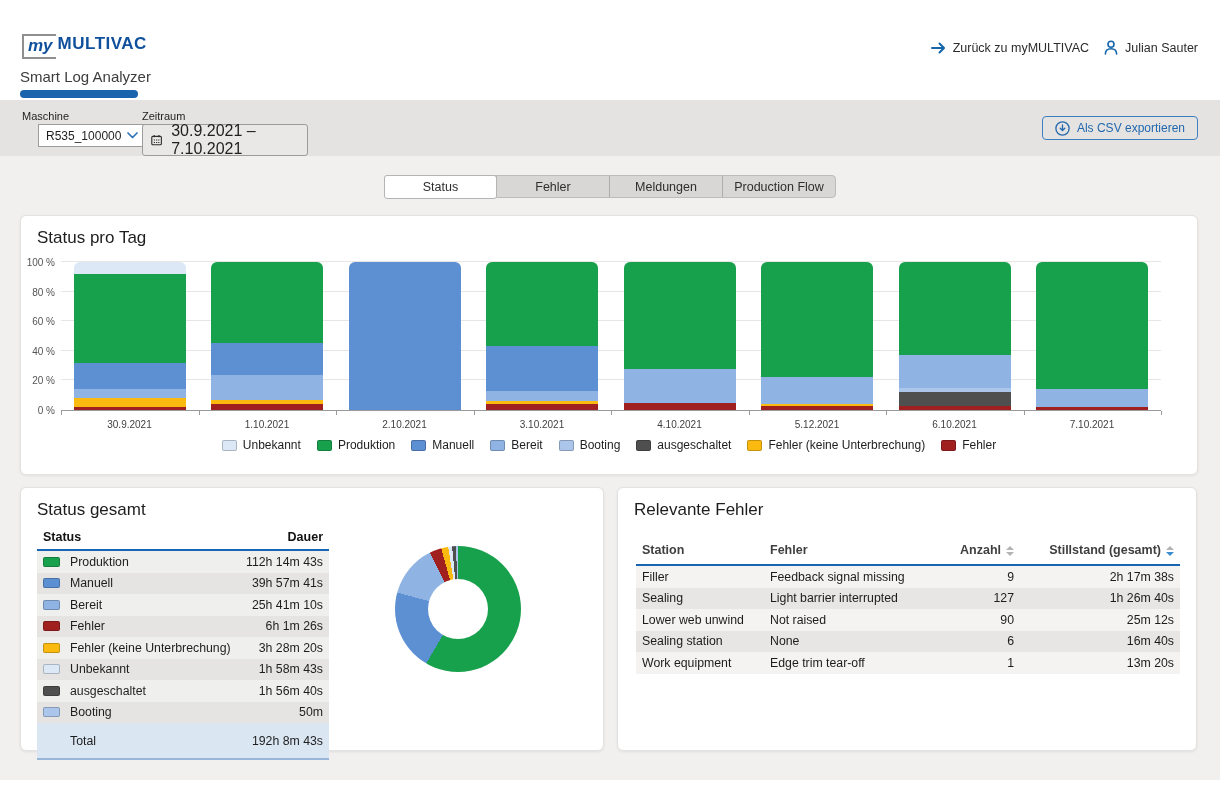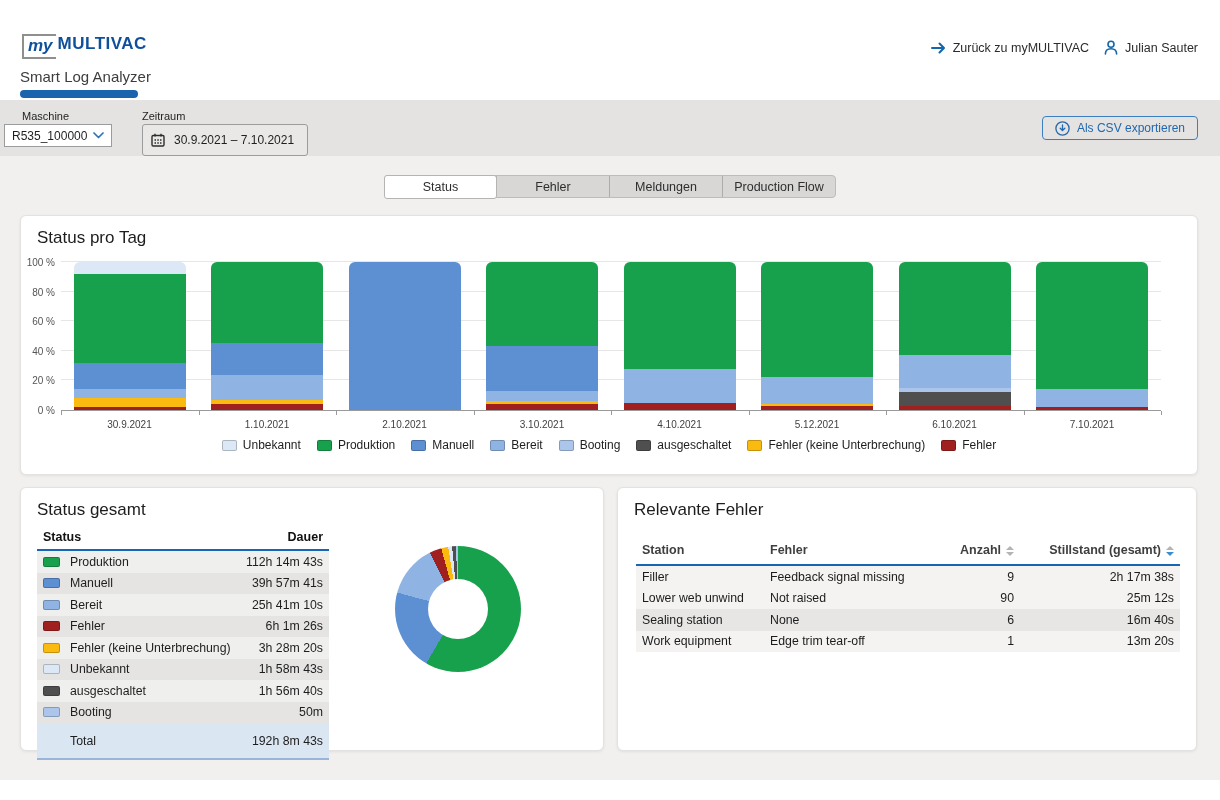--- a/index.html
+++ b/index.html
@@ -14,26 +14,26 @@
   .logo-brand { font-weight:bold; font-size:17px; letter-spacing:0.5px; margin-left:2px; }
   .top-right { position:absolute; right:22px; top:40px; display:flex; gap:15px; align-items:center; }
   .top-link { display:flex; align-items:center; gap:7px; font-size:12.5px; color:#2b2b2b; cursor:pointer; }
   .subtab-label { position:absolute; left:20px; top:68px; font-size:15px; color:#3d3d3d; }
   .subtab-underline { position:absolute; left:20px; top:90px; width:118px; height:8px;
                       border-radius:4px; background:#1a63ad; }
 
   
   .filterbar { position:absolute; top:100px; left:0; width:100%; height:56px; background:#e4e3e2; }
   .f-label { position:absolute; top:10px; font-size:11px; color:#1f1f1f; }
-  .machine-select { position:absolute; left:4px; top:24px; width:108px; height:23px; background:#fff;
+  .machine-select { position:absolute; left:38px; top:24px; width:108px; height:23px; background:#fff;
                     border:1px solid #9c9c9c; border-radius:0; display:flex; align-items:center;
                     justify-content:space-between; padding:0 7px; font-size:12px; color:#1f1f1f; cursor:pointer; }
   .period-field { position:absolute; left:142px; top:24px; width:166px; height:23px; background:#e9e8e7;
                   border:1px solid #9c9c9c; border-radius:3px; display:flex; align-items:center;
-                  gap:9px; padding:15px 8px; font-size:12px; color:#1f1f1f; cursor:pointer; }
+                  gap:9px; padding:15px 8px; font-size:16px; color:#1f1f1f; cursor:pointer; }
   .export-btn { position:absolute; right:22px; top:16px; height:24px; border:1px solid #3c7fc1;
                 border-radius:4px; background:transparent; display:flex; align-items:center; gap:7px;
                 padding:0 12px; font-size:12px; color:#2268ae; cursor:pointer; }
 
   
   .content { position:absolute; top:156px; left:0; width:100%; height:624px; background:#f1f0ef; }
   .tabstrip { position:absolute; left:50%; transform:translateX(-50%); top:19px; display:flex;
               background:#d8d7d6; border:1px solid #bdbcbb; border-radius:4px; height:23px; }
   .tab { width:113px; display:flex; align-items:center; justify-content:center; font-size:12.5px;
          color:#2e2e2e; cursor:pointer; position:relative; }
@@ -347,20 +347,26 @@
                 <span class="tri-up"></span>
                 <span class="tri-down active"></span>
               </span></span>
           </div>
           <div class="rf-row" style="background: rgb(244, 243, 242);">
             <span class="col-station">Filler</span>
             <span class="col-fehler">Feedback signal missing</span>
             <span class="col-anzahl">9</span>
             <span class="col-still">2h 17m 38s</span>
           </div>
+          <div class="rf-row" style="background: rgb(231, 230, 229);">
+            <span class="col-station">Sealing</span>
+            <span class="col-fehler">Light barrier interrupted</span>
+            <span class="col-anzahl">127</span>
+            <span class="col-still">1h 26m 40s</span>
+          </div>
           <div class="rf-row" style="background: rgb(244, 243, 242);">
             <span class="col-station">Lower web unwind</span>
             <span class="col-fehler">Not raised</span>
             <span class="col-anzahl">90</span>
             <span class="col-still">25m 12s</span>
           </div>
           <div class="rf-row" style="background: rgb(231, 230, 229);">
             <span class="col-station">Sealing station</span>
             <span class="col-fehler">None</span>
             <span class="col-anzahl">6</span>

